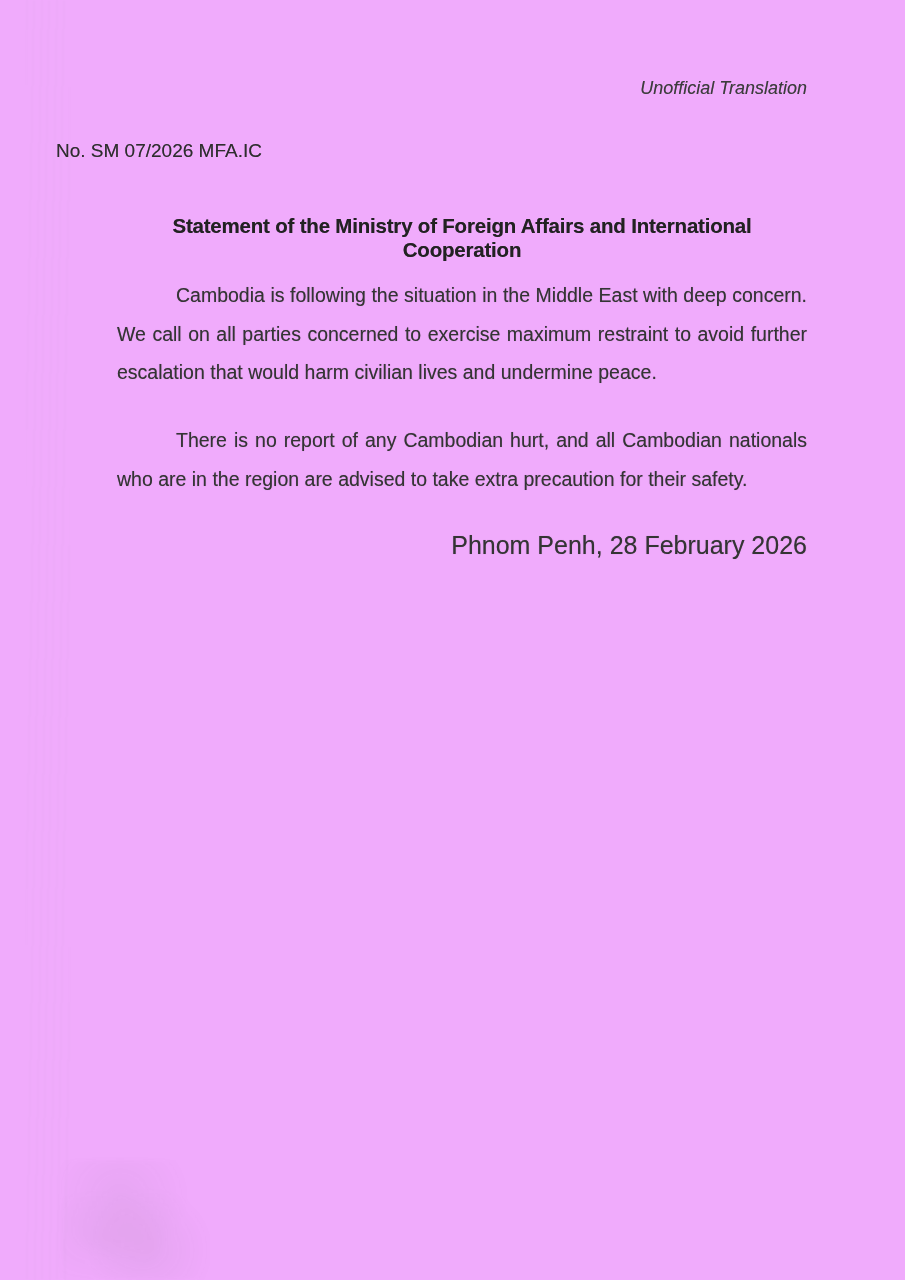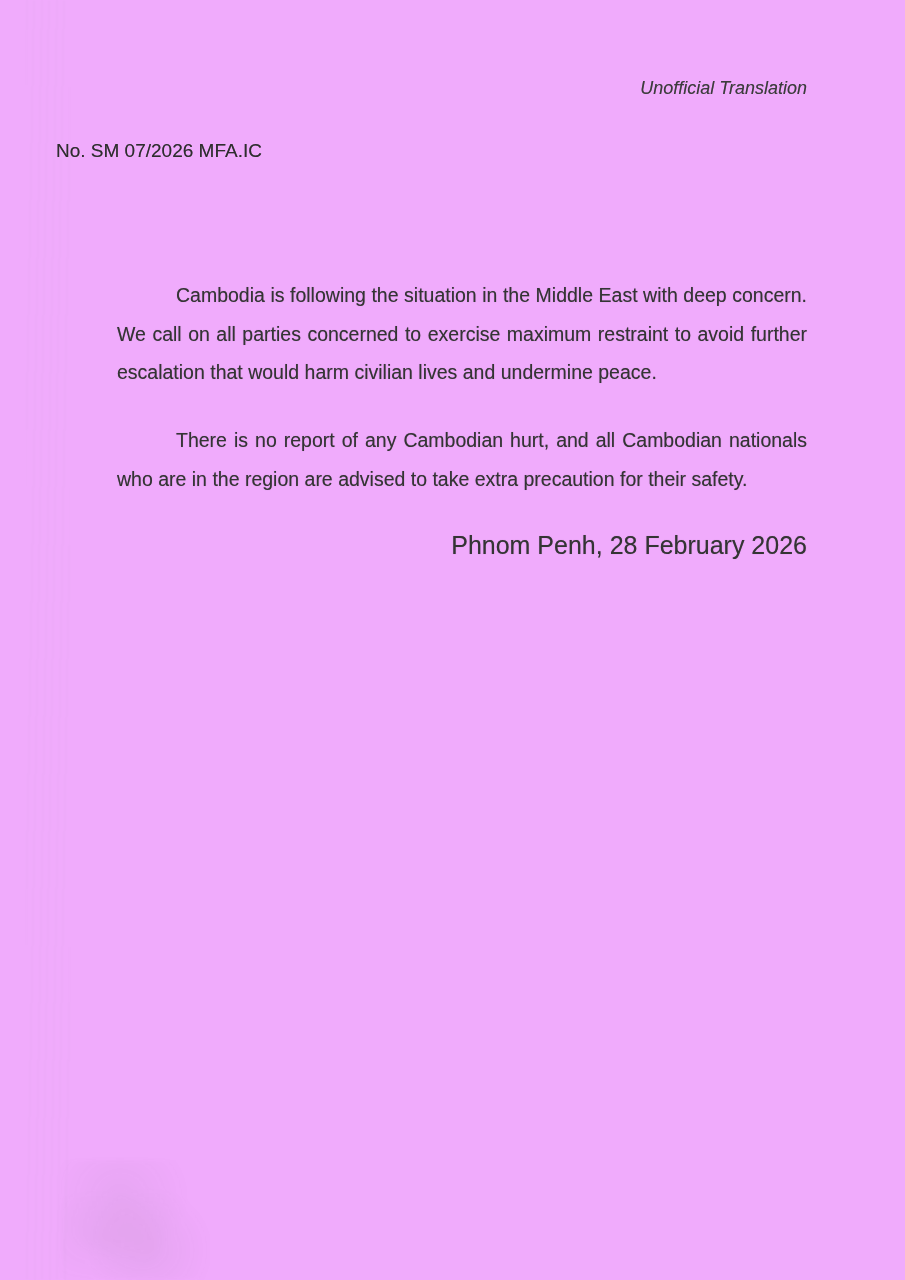--- a/index.html
+++ b/index.html
@@ -118,20 +118,21 @@
 
 <div class="page">
 
   <div class="scan-smudge-left"></div>
   <div class="scan-speck-bottom"></div>
 
   <div class="translation-note">Unofficial Translation</div>
 
   <div class="ref-number">No. SM 07/2026 MFA.IC</div>
 
+  <h1 class="doc-title">Statement of the Ministry of Foreign Affairs and International Cooperation</h1>
 
   <div class="body-block para-2">
     <p>There is no report of any Cambodian hurt, and all Cambodian nationals who are in the region are advised to take extra precaution for their safety.</p>
   </div>
 
   <div class="body-block para-1">
     <p>Cambodia is following the situation in the Middle East with deep concern. We call on all parties concerned to exercise maximum restraint to avoid further escalation that would harm civilian lives and undermine peace.</p>
   </div>
 
   <div class="dateline">Phnom Penh, 28 February 2026</div>

